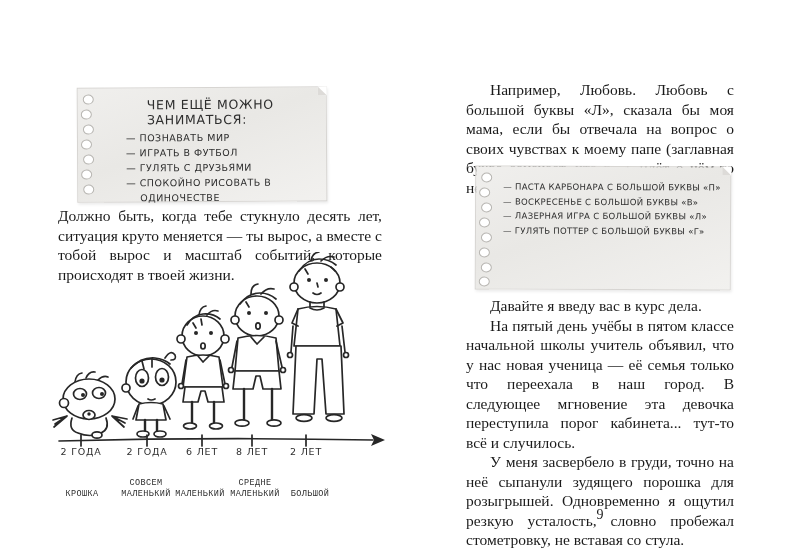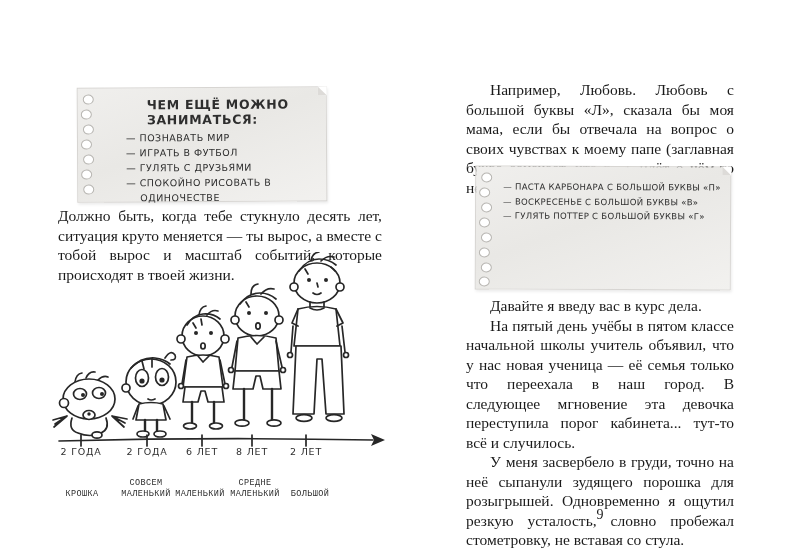--- a/index.html
+++ b/index.html
@@ -23,21 +23,21 @@
   }
   .note::after{ 
     content:"";position:absolute;top:-1px;right:-1px;width:0;height:0;
     border-top:9px solid #ffffff;border-left:9px solid #dddbd8;
   }
   .hole{
     position:absolute;width:9px;height:8px;border-radius:50%;
     background:#ffffff;border:1.6px solid #b7b5b1;left:3px;
   }
   .hole:nth-child(odd){left:5px;}
-  .note-title{letter-spacing:0.7px;font-weight:bold;}
+  .note-title{letter-spacing:0.7px;font-weight:normal;}
   .note-list{list-style:none;margin:3px 0 0 0;padding:0;}
   .note-list li{padding-left:14px;text-indent:-14px;}
   #note-left{left:77px;top:87px;width:248px;height:113px;transform:rotate(-0.3deg);}
   #note-left .note-inner{padding:9px 8px 6px 48px;}
   #note-left .note-title{font-size:12.5px;line-height:15px;margin-left:21px;}
   #note-left .note-list{font-size:9.5px;line-height:15px;letter-spacing:0.5px;}
   #note-right{left:475px;top:166px;width:254px;height:122px;transform:rotate(0.25deg);}
   #note-right .note-inner{padding:10px 8px 6px 27px;}
   #note-right .note-title{font-size:10.5px;line-height:14px;letter-spacing:0.3px;}
   #note-right .note-list{font-size:8.5px;line-height:14.5px;letter-spacing:0.3px;}
@@ -216,20 +216,21 @@
       <i class="hole" style="top:36px"></i>
       <i class="hole" style="top:51px"></i>
       <i class="hole" style="top:66px"></i>
       <i class="hole" style="top:81px"></i>
       <i class="hole" style="top:96px"></i>
       <i class="hole" style="top:110px"></i>
       <div class="note-inner">
         <ul class="note-list">
           <li>— ПАСТА КАРБОНАРА С БОЛЬШОЙ БУКВЫ «П»</li>
           <li>— ВОСКРЕСЕНЬЕ С БОЛЬШОЙ БУКВЫ «В»</li>
+          <li>— ЛАЗЕРНАЯ ИГРА С БОЛЬШОЙ БУКВЫ «Л»</li>
           <li>— ГУЛЯТЬ ПОТТЕР С БОЛЬШОЙ БУКВЫ «Г»</li>
         </ul>
       </div>
     </div>
 
     <div class="body-text" style="left:466px;top:296px;width:268px;">
       <p class="para">Давайте я введу вас в курс дела.</p>
       <p class="para">На пятый день учёбы в пятом классе начальной школы учитель объявил, что у нас новая ученица — её семья только что переехала в наш город. В следующее мгновение эта девочка переступила порог кабинета... тут-то всё и случилось.</p>
       <p class="para">У меня засвербело в груди, точно на неё сыпанули зудящего порошка для розыгрышей. Одновременно я ощутил резкую усталость, словно пробежал стометровку, не вставая со стула.</p>
     </div>

